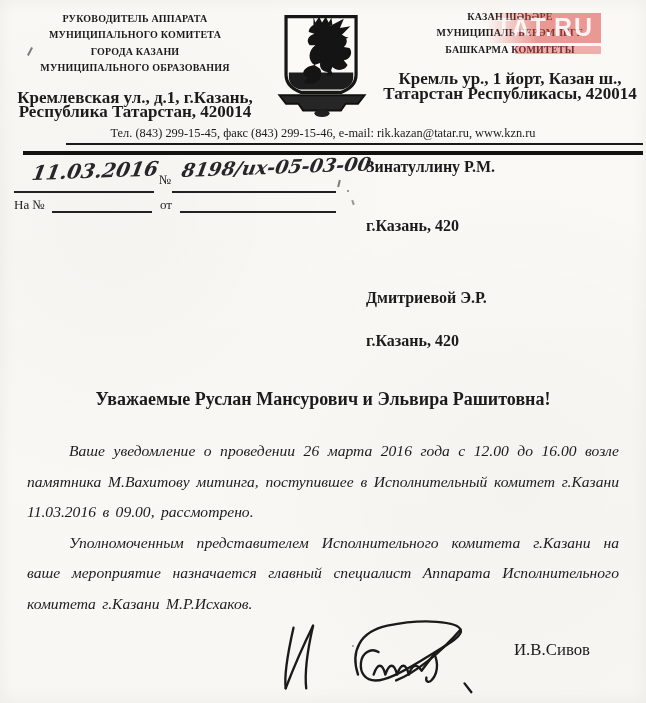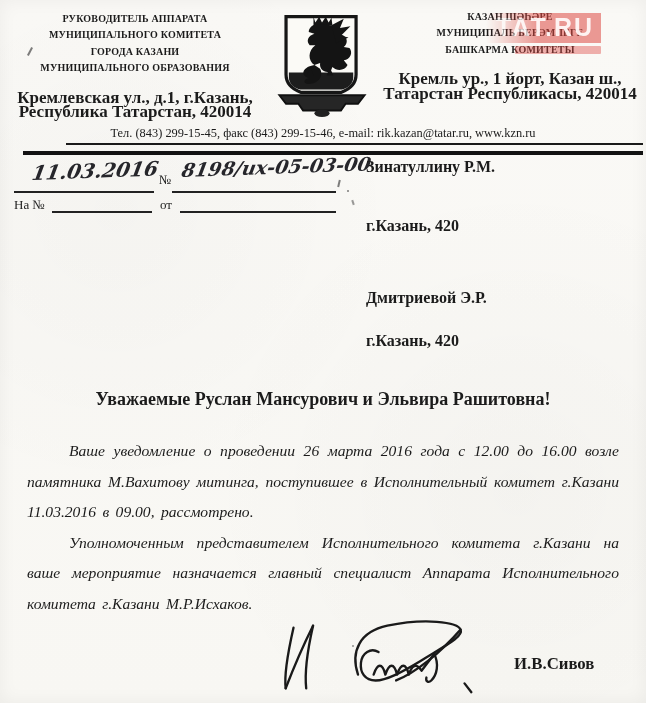--- a/index.html
+++ b/index.html
@@ -37,21 +37,21 @@
   }
   .blankline{ height:1.6px; background:#222; }
   .plabel{ font-size:13px; }
   
   .recipient{ left:366px; width:260px; font-weight:700; font-size:16px; white-space:nowrap; }
   
   .salutation{ left:0; top:389px; width:100%; text-align:center; font-weight:700; font-size:18px; }
   .body-text{ left:27px; top:436px; width:592px; font-size:15.6px; line-height:30.5px; text-align:justify;font-style:italic; }
   .body-text p{ margin:0; text-indent:42px; word-spacing:2.5px; }
   
-  .signer{ left:514px; top:654px; font-weight:700; font-size:16.8px; }
+  .signer{ left:514px; top:640px; font-weight:400; font-size:16.8px; }
   
   .watermark{ left:486px; top:13px; z-index:3; text-align:left; }
   .watermark .wm-main{
     display:inline-block;
     font-family:"Liberation Sans", sans-serif; font-weight:700;
     font-size:25px; letter-spacing:2px; line-height:27px;
     color:rgba(255,248,248,0.95);
     background:rgba(221,72,66,0.55);
     padding:1px 7px 2px 10px;
     -webkit-mask-image:linear-gradient(to right, transparent 0%, #000 45%);

